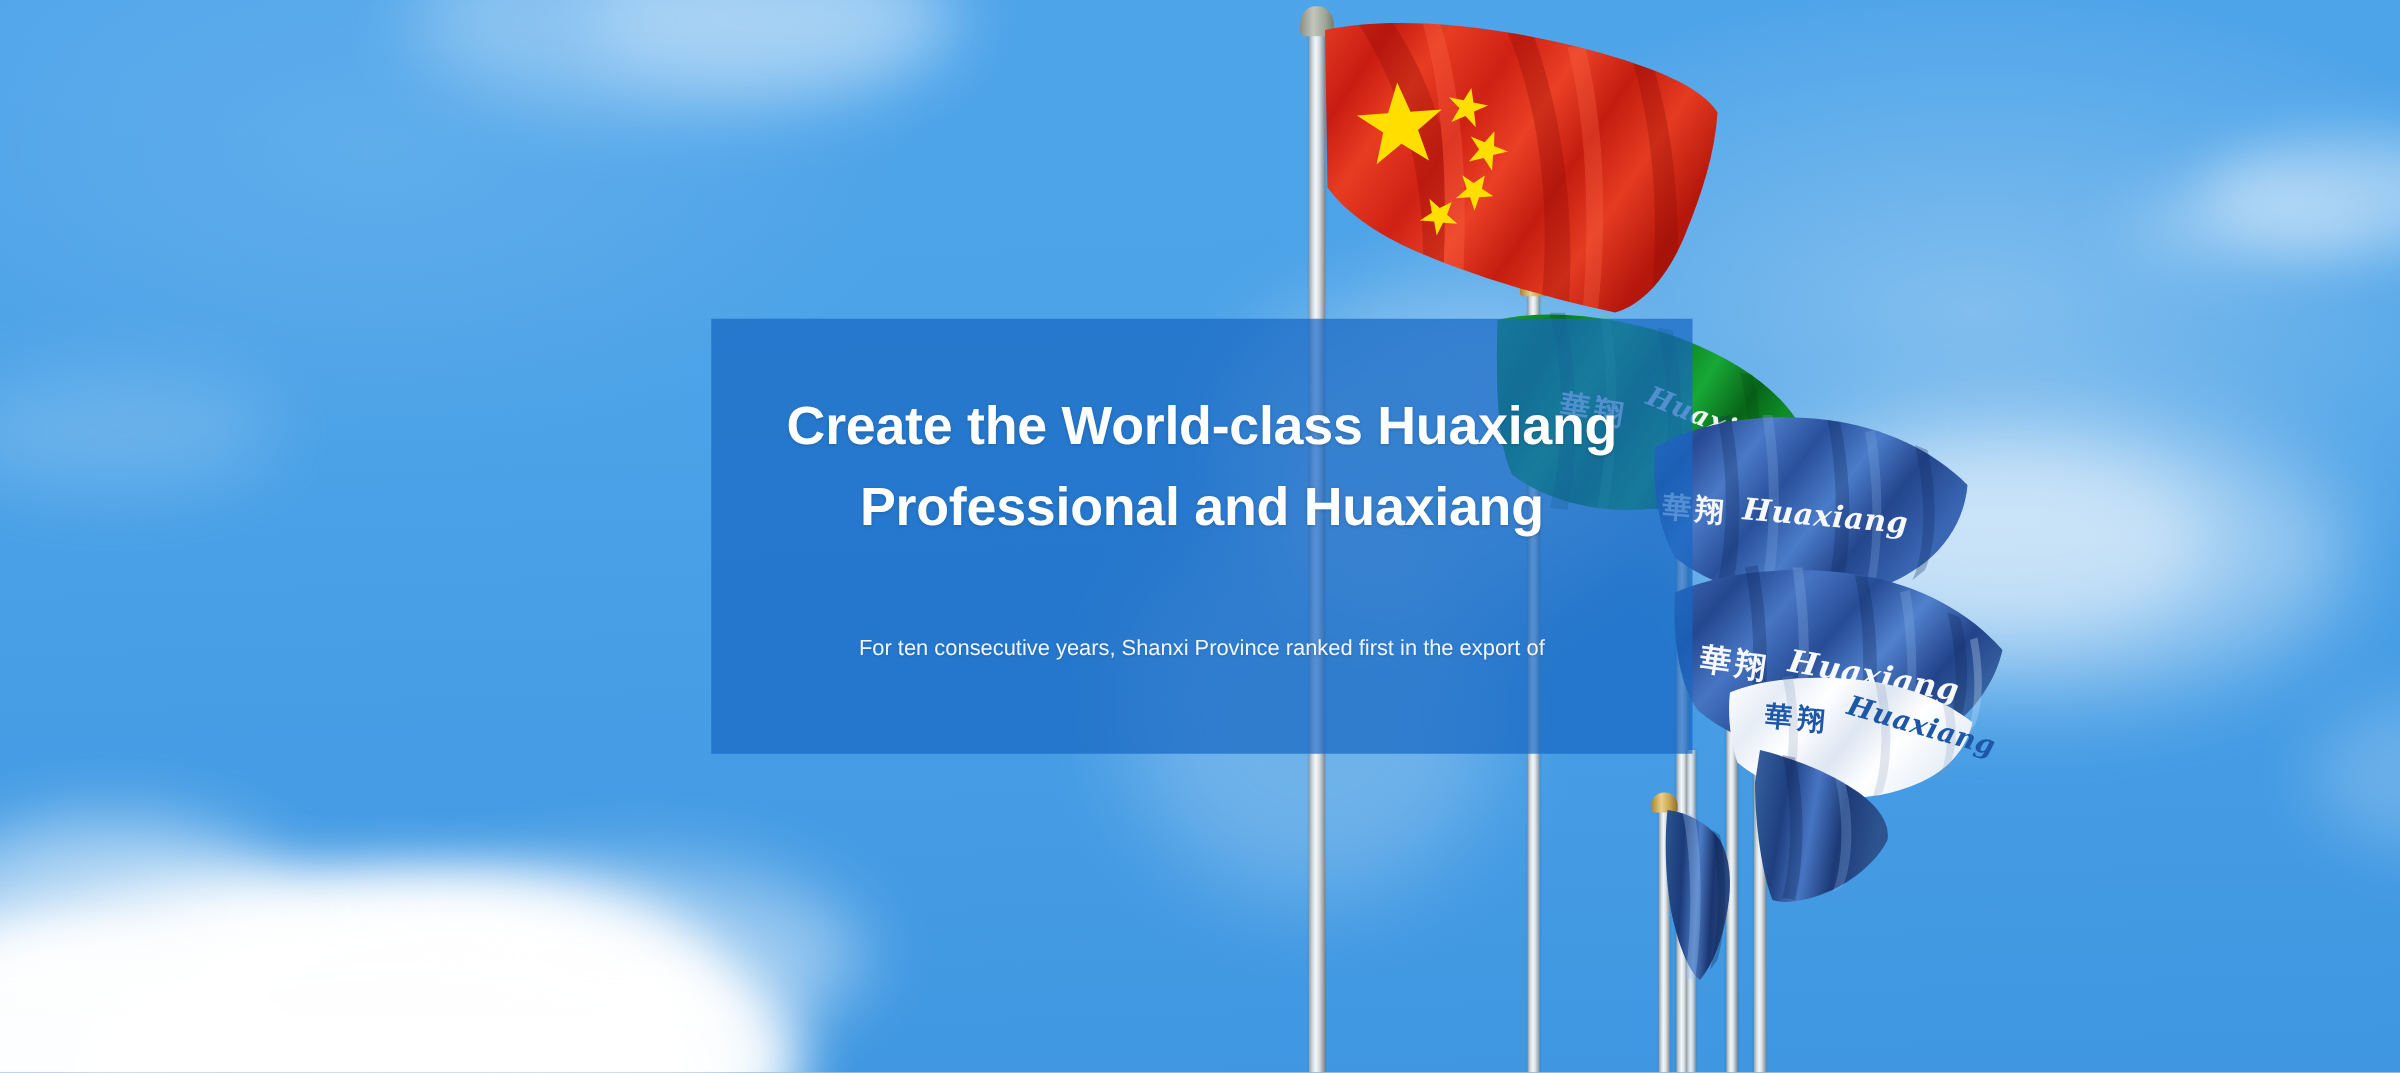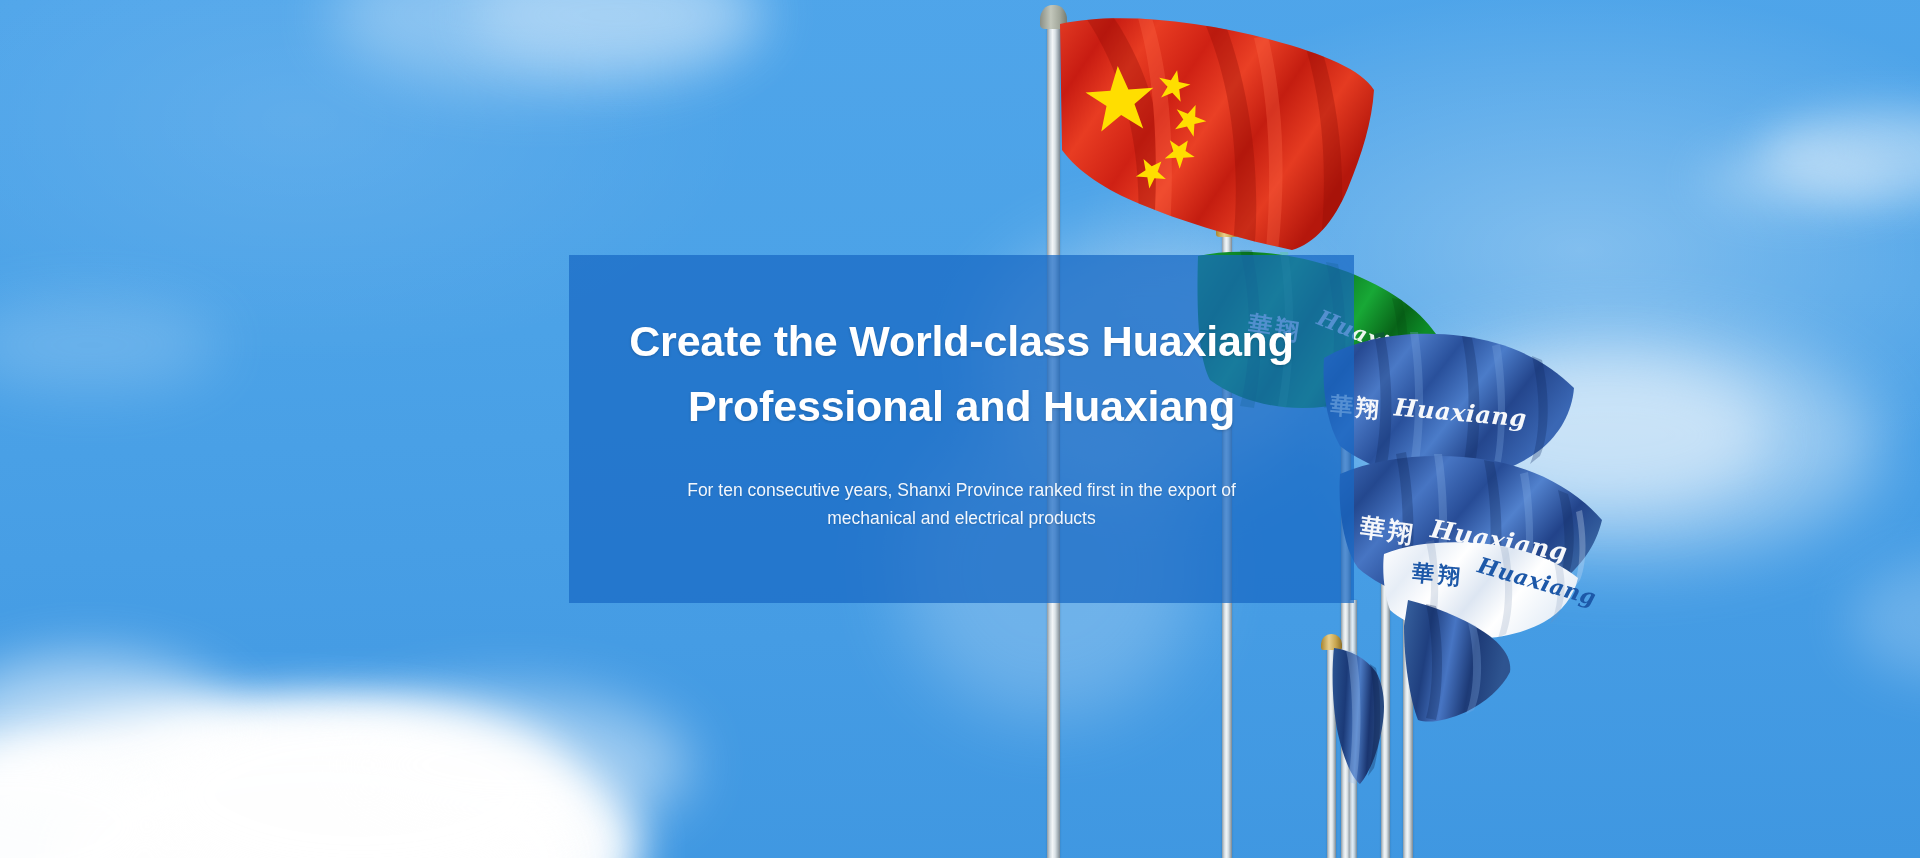--- a/index.html
+++ b/index.html
@@ -111,21 +111,21 @@
     color:#f2f7fd;
     font-family:"Liberation Sans", sans-serif;
     font-weight:400;
     font-size:17.5px;
     line-height:1.62;
     text-align:center;
     width:640px;
     margin-top:36px;
     text-shadow:0 1px 2px rgba(0,0,0,.14);
   }
-  .subtitle .ln{ display:block; }
+  .subtitle .ln{ display:block;margin-top:28px; }
 </style>
 </head>
 <body>
 
 <div class="stage">
 
   <div class="sky"></div>
 
   <div>
     <div class="cloud cl-bl1"></div>
@@ -363,18 +363,17 @@
 
   <div class="overlay-panel">
 
     <div class="headline">
       <span class="ln">Create the World-class Huaxiang</span>
       <span class="ln">Professional and Huaxiang</span>
     </div>
 
     <div class="subtitle">
       <span class="ln">For ten consecutive years, Shanxi Province ranked first in the export of</span>
-      <span class="ln">mechanical and electrical products</span>
     </div>
 
   </div>
 
 </div>
 
 </body></html>

